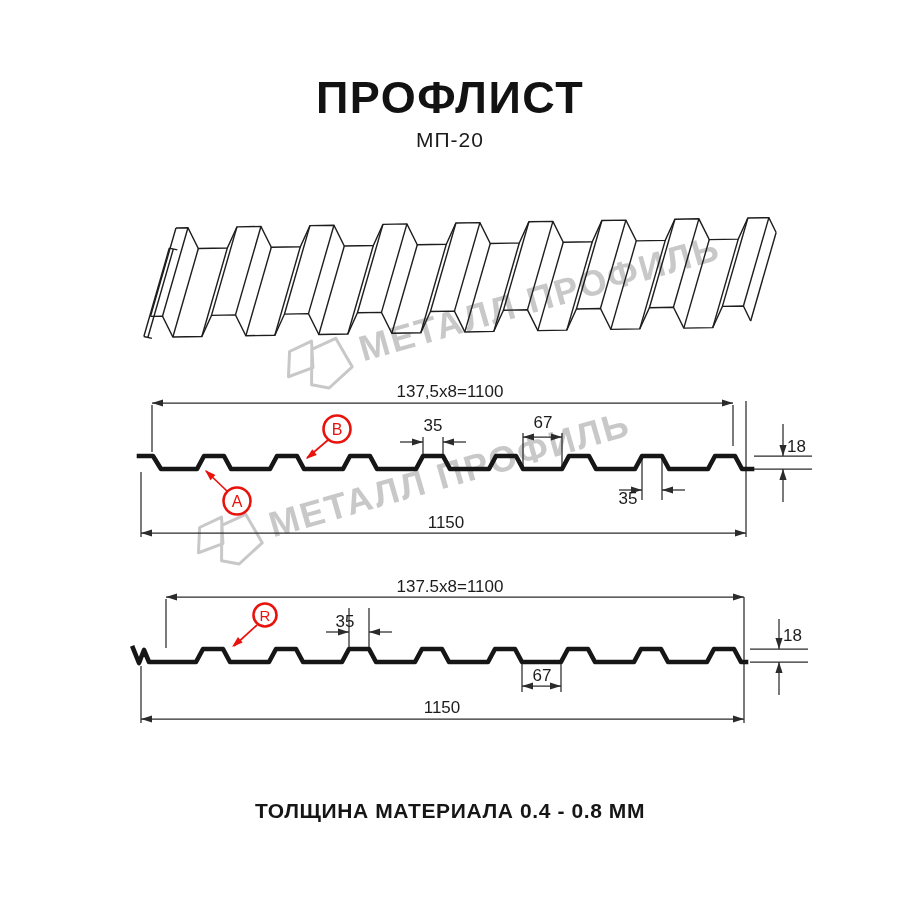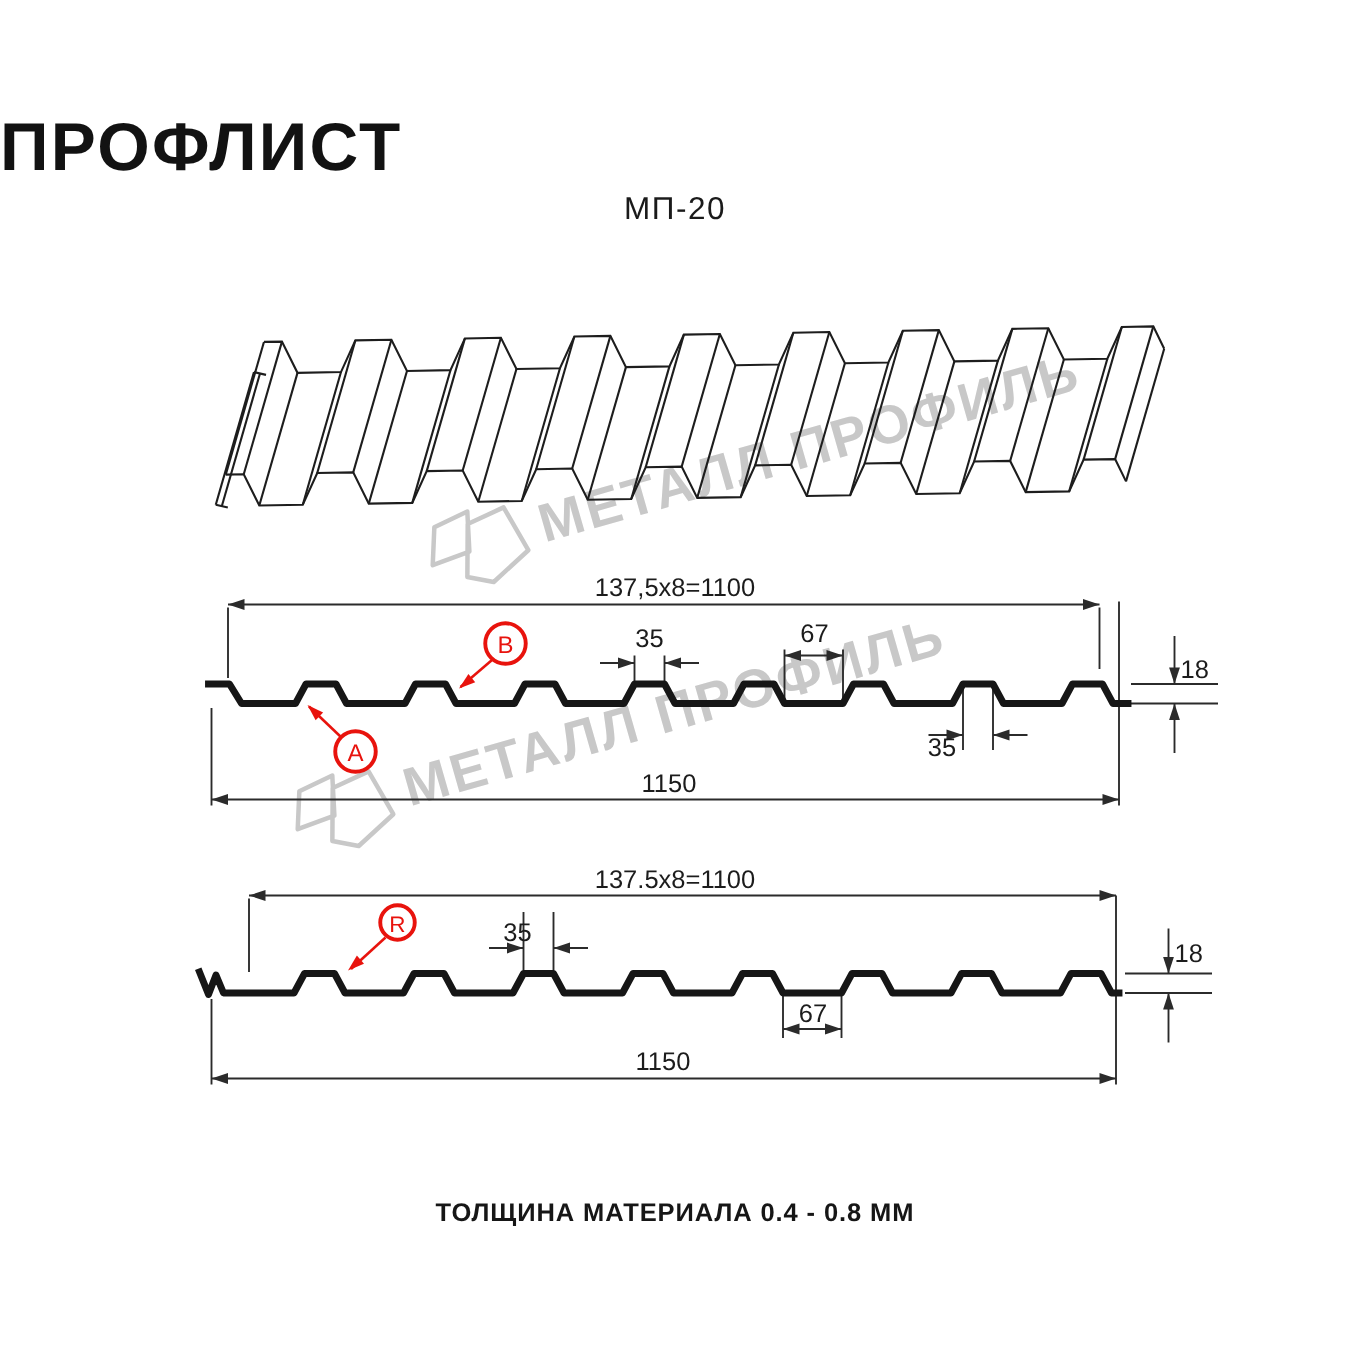--- a/index.html
+++ b/index.html
@@ -1,23 +1,23 @@
 <!DOCTYPE html>
 <html><head>
 <meta charset="utf-8">
 <style>
   html,body{margin:0;padding:0;background:#fff;}
   .page{position:relative;width:900px;height:900px;background:#fff;overflow:hidden;
         font-family:"Liberation Sans",sans-serif;}
-  .title{position:absolute;top:72px;left:0;width:100%;text-align:left;
+  .title{position:absolute;top:72px;left:0;width:100%;text-align:center;
          font-size:45px;font-weight:800;letter-spacing:1.5px;color:#121212;}
   .subtitle{position:absolute;top:128px;left:0;width:100%;text-align:center;
          font-size:21px;font-weight:400;letter-spacing:1px;color:#1a1a1a;}
   .footer{position:absolute;top:799px;left:0;width:100%;text-align:center;
-         font-size:17px;font-weight:600;letter-spacing:.6px;color:#161616;}
+         font-size:21px;font-weight:600;letter-spacing:.6px;color:#161616;}
   svg#drawing{position:absolute;left:0;top:0;}
   .profile{fill:none;stroke:#161616;stroke-width:4.6;stroke-linejoin:round;stroke-linecap:square;}
   .thin{stroke:#2b2b2b;stroke-width:1.25;fill:none;}
   .sheet{stroke:#1d1d1d;stroke-width:1.4;fill:none;}
   .ah{fill:#2b2b2b;stroke:none;}
   .dim{font-family:"Liberation Sans",sans-serif;font-size:17px;fill:#1c1c1c;text-anchor:middle;}
   .dimL{text-anchor:start;}
   .wmtext{font-family:"Liberation Sans",sans-serif;font-size:36px;font-weight:700;
           letter-spacing:2px;fill:#c8c8c8;}
   .wmlogo{fill:none;stroke:#c8c8c8;stroke-width:3;stroke-linejoin:round;}

